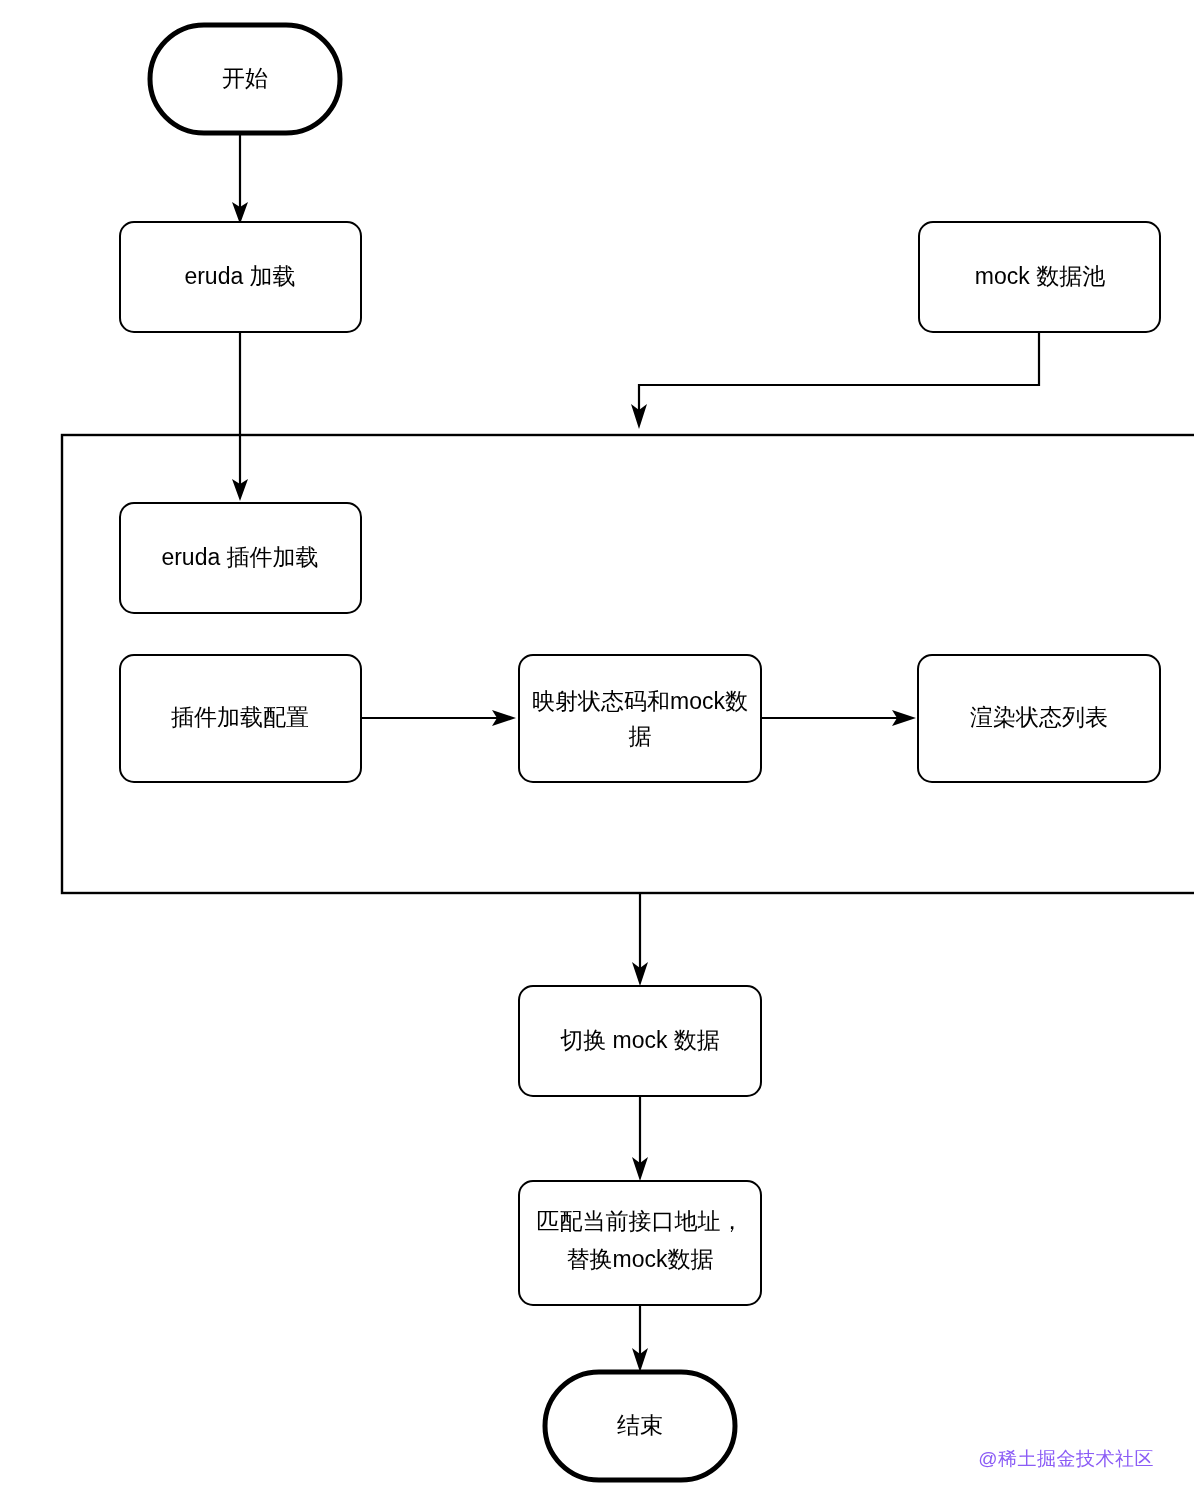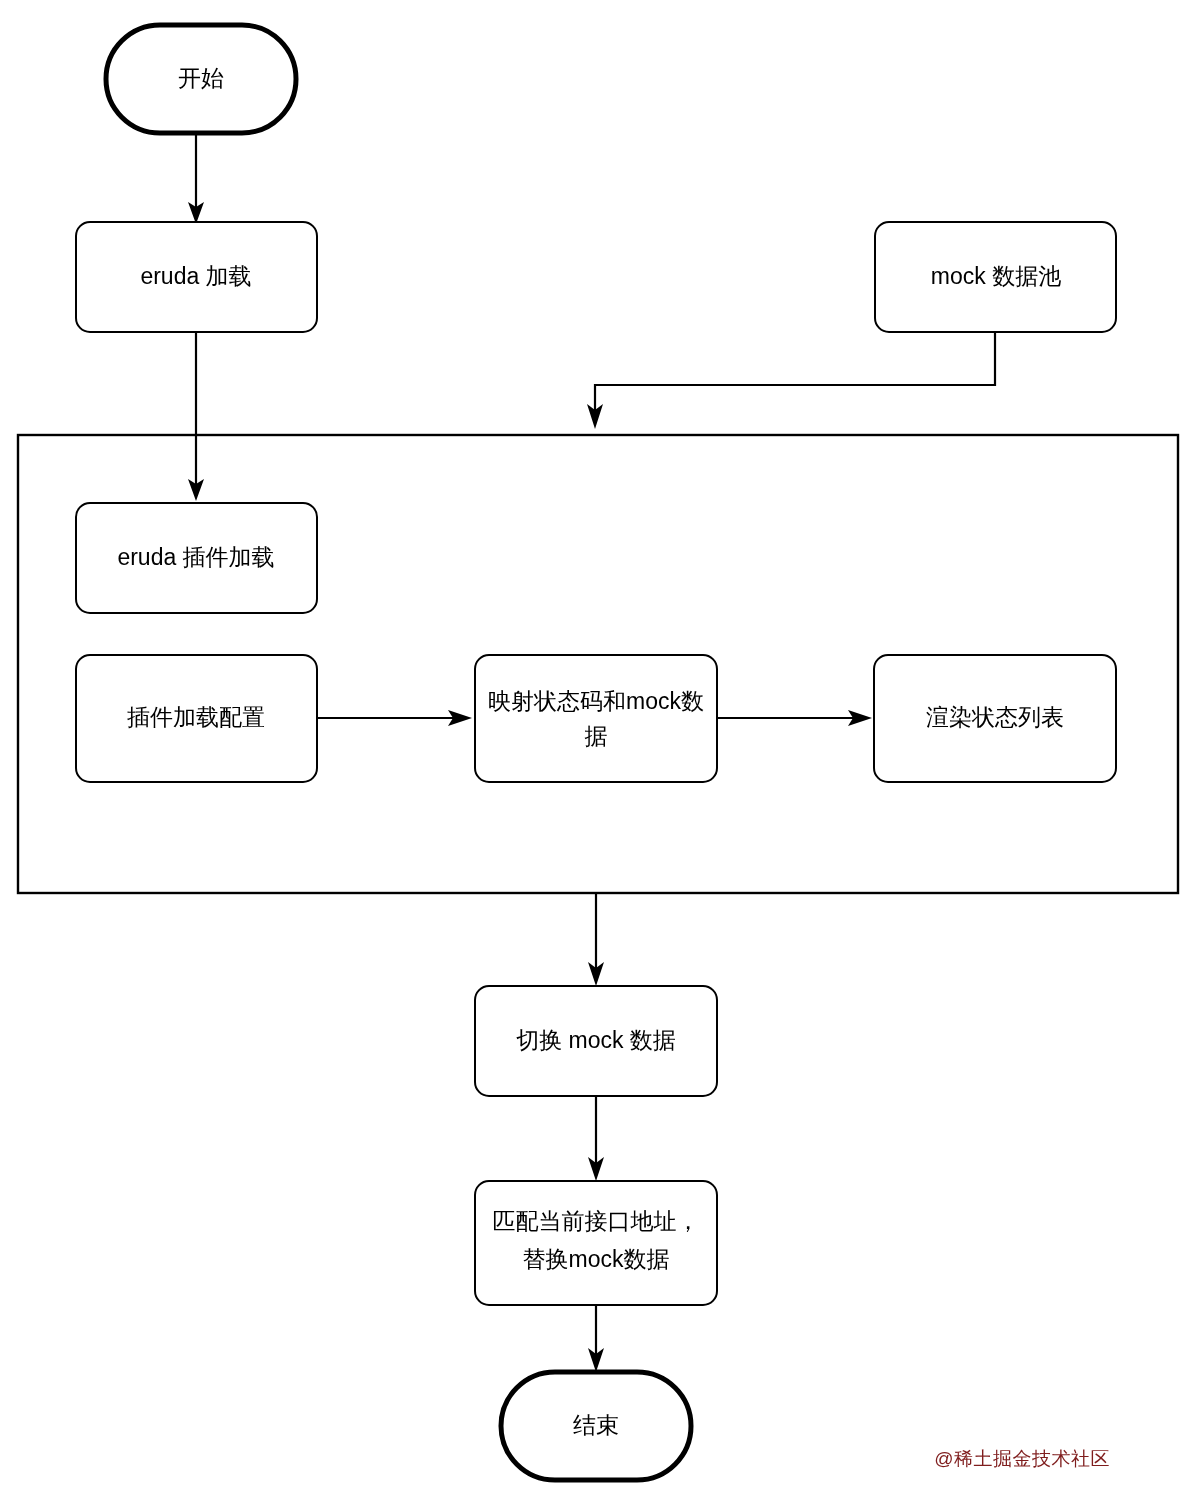--- a/index.html
+++ b/index.html
@@ -13,20 +13,21 @@
     font-family: "Liberation Sans", "DejaVu Sans", sans-serif;
     overflow: hidden;
     position: relative;
   }
   #flow-root {
     position: absolute;
     top: 0;
     left: 0;
     width: 1132px;
     height: 1496px;
+    padding-left: 44px;
   }
   svg.flow-svg {
     display: block;
     width: 1194px;
     height: 1496px;
   }
   .node-shape {
     fill: #ffffff;
     stroke: #000000;
     stroke-width: 2;
@@ -65,21 +66,21 @@
     fill: #000000;
     text-anchor: middle;
     dominant-baseline: middle;
   }
   .watermark {
     position: absolute;
     right: 22px;
     bottom: 24px;
     font-family: "Liberation Sans", "DejaVu Sans", sans-serif;
     font-size: 19px;
-    color: #7f1d1d;
+    color: #8b5cf6;
     letter-spacing: 0.5px;
     user-select: none;
     white-space: nowrap;
   }
 </style>
 </head>
 <body>
 
 <div id="flow-root">
   <svg class="flow-svg" viewBox="0 0 1194 1496" xmlns="http://www.w3.org/2000/svg">

